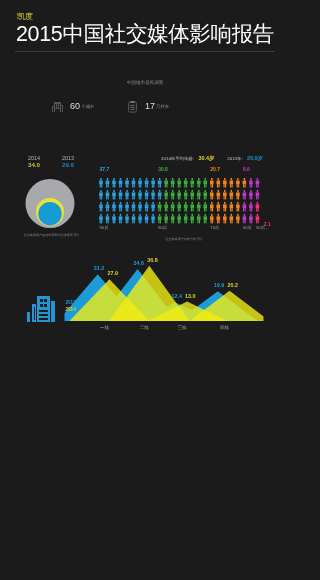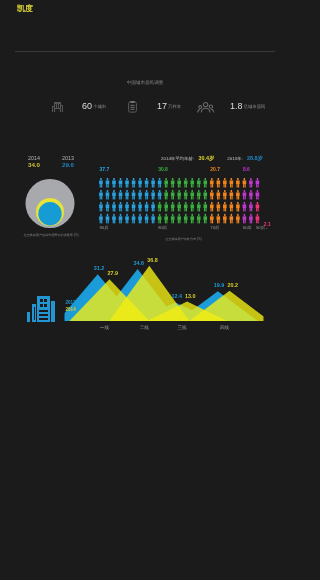--- a/index.html
+++ b/index.html
@@ -4,30 +4,30 @@
 <title>2015中国社交媒体影响报告</title>
 <style>
   html,body{margin:0;padding:0;background:#1b1b1b;}
   body{width:290px;height:580px;overflow:hidden;
        font-family:"Liberation Sans",sans-serif;color:#fff;
        -webkit-font-smoothing:antialiased;}
   .page{position:relative;width:290px;height:580px;background:#1b1b1b;overflow:hidden;}
   .abs{position:absolute;}
 
   
-  #logo{left:17px;top:4px;font-size:8px;line-height:9px;color:#d8d132;letter-spacing:0px;font-weight:bold;}
+  #logo{left:17px;top:12px;font-size:8px;line-height:9px;color:#d8d132;letter-spacing:0px;font-weight:normal;}
   #title{left:16px;top:22px;font-size:21.5px;line-height:24px;color:#fff;letter-spacing:-0.35px;white-space:nowrap;}
   #hdr-rule{left:15px;top:51px;width:260px;height:1px;background:#3a3a3a;}
 
   
   #survey-subtitle{left:0;top:61px;width:290px;text-align:center;font-size:12px;line-height:14px;color:#e9e9e9;}
   #survey-note{left:0;top:80px;width:290px;text-align:center;font-size:4.6px;line-height:6px;color:#8a8a8a;}
   .stat{top:98px;height:15px;display:flex;align-items:center;}
   .stat .sicon{width:15px;height:14px;display:block;}
-  .stat .sval{font-size:9px;color:#dedede;margin-left:16px;line-height:10px;}
+  .stat .sval{font-size:9px;color:#dedede;margin-left:4px;line-height:10px;}
   .stat .sunit{font-size:4.4px;color:#8f8f8f;margin-left:1px;line-height:6px;position:relative;top:1px;}
 
   
   .sec-title{width:290px;left:0;text-align:center;font-size:9.5px;line-height:12px;color:#f0f0f0;}
   .caption{font-size:3.1px;line-height:5px;color:#808080;text-align:center;white-space:nowrap;}
 
   
   .yr-lab{font-size:5.4px;line-height:6px;color:#b4b4b4;text-align:center;}
   .yr-val{font-size:6.2px;line-height:8px;text-align:center;font-weight:bold;}
   .agelab{font-size:4.2px;line-height:5px;color:#9e9e9e;white-space:nowrap;}
@@ -36,20 +36,21 @@
   
   .tiernum{position:absolute;font-size:5.4px;line-height:6px;font-weight:bold;}
   .tierlab{position:absolute;font-size:4.6px;line-height:6px;color:#9d9d9d;}
 </style>
 </head>
 <body>
 
 <div class="page">
 
   <div class="abs" id="logo">凯度</div>
+  <div class="abs" id="title">2015中国社交媒体影响报告</div>
   <div class="abs" id="hdr-rule"></div>
 
   <div class="abs" id="survey-note">中国城市居民调查</div>
 
   <div class="abs stat" style="left:51px;">
     <span class="sicon">
       <svg viewBox="0 0 13 13" width="13" height="13" shape-rendering="crispEdges">
           <g fill="#555">
         <rect x="3.4" y="2.3" width="6.2" height="10.0"></rect>
         <rect x="1.1" y="5.8" width="2.3" height="6.5"></rect>
@@ -78,36 +79,20 @@
             <line x1="4.4" y1="5.3" x2="8.6" y2="5.3"></line>
             <line x1="4.4" y1="7.3" x2="8.6" y2="7.3"></line>
             <line x1="4.4" y1="9.3" x2="8.6" y2="9.3"></line>
           </g>
         </svg>
     </span>
     <span class="sval">17</span>
     <span class="sunit">万样本</span>
   </div>
 
-  <div class="abs stat" style="left:197px;">
-    <span class="sicon" style="width:17px">
-      <svg viewBox="0 0 17 13" width="17" height="13">
-          <g fill="none" stroke="#6b6b6b" stroke-width="1.05">
-        <circle cx="8.6" cy="4.6" r="2.2"></circle>
-            <path d="M4.3 12.6c0-2.5 1.9-4.4 4.3-4.4s4.3 1.9 4.3 4.4"></path>
-        <circle cx="3.2" cy="7.0" r="1.4"></circle>
-            <path d="M0.7 12.6c0-1.9 1.0-3.1 2.5-3.1"></path>
-        <circle cx="13.9" cy="6.6" r="1.7"></circle>
-            <path d="M16.6 12.6c0-2.0-1.2-3.3-2.7-3.3"></path>
-      </g>
-        </svg>
-    </span>
-    <span class="sval">1.8</span>
-    <span class="sunit">亿城市居民</span>
-  </div>
 
 
   <div class="abs" style="left:19px;top:155px;width:30px;">
     <div class="yr-lab">2014</div>
     <div class="yr-val" style="color:#cfc430">34.0</div>
   </div>
   <div class="abs" style="left:53px;top:155px;width:30px;">
     <div class="yr-lab">2013</div>
     <div class="yr-val" style="color:#1e86c4">29.6</div>
   </div>

